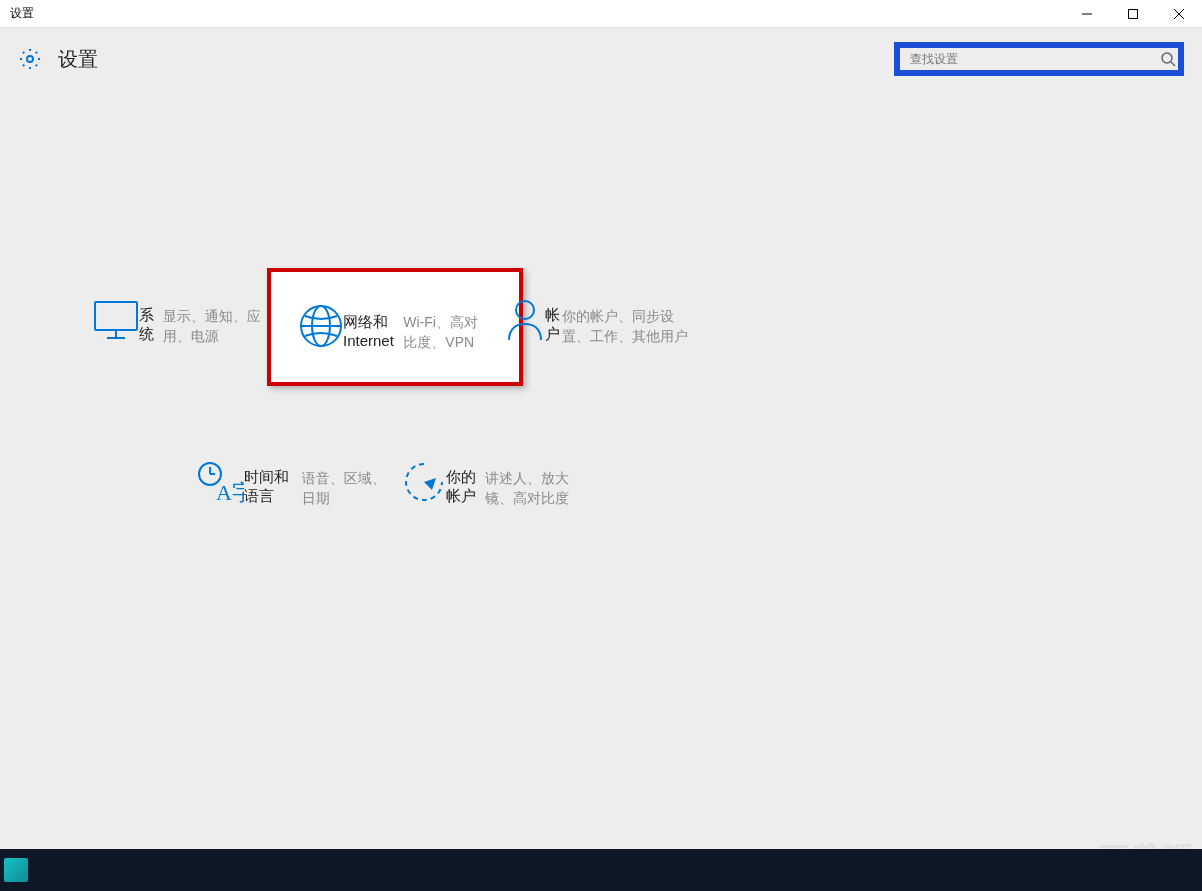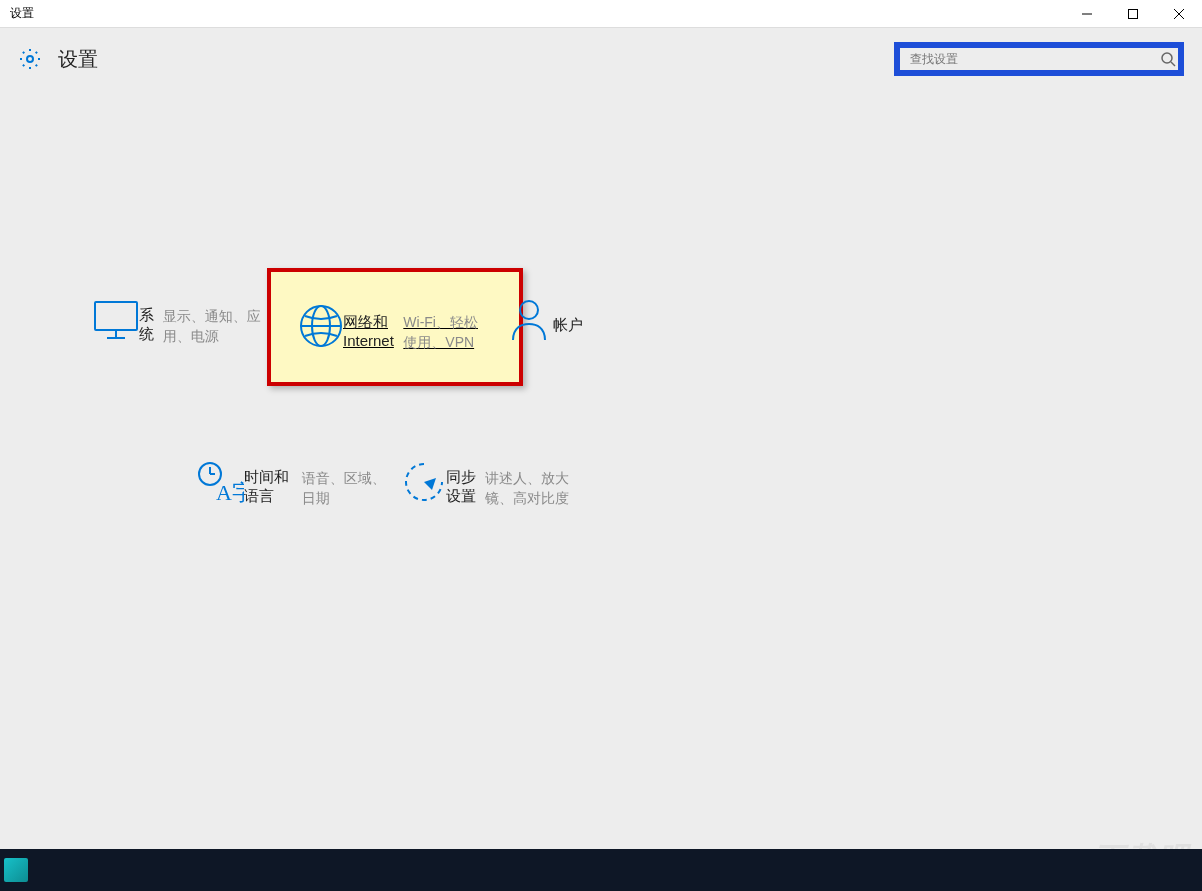--- a/index.html
+++ b/index.html
@@ -65,22 +65,21 @@
     display: flex; flex-direction: row; align-items: center;
     text-align: left;
     cursor: pointer;
     padding: 10px 4px;
   }
   .tile.highlight {
     border: 4px solid #cc0000;
     box-shadow: 3px 3px 6px rgba(0,0,0,.25);
     margin: -18px -28px;
     padding: 24px 28px 13px 28px;
-    background: #fef9c3;
-    text-decoration: underline;
+    background: #ffffff;
   }
   .tile .icon {
     width: 48px; height: 48px;
     display: flex; align-items: center; justify-content: center;
     margin-bottom: 14px;
   }
   .tile .cat-title {
     font-size: 15px; color: #222; margin-bottom: 4px;
   }
   .tile .cat-desc {
@@ -172,32 +171,33 @@
     <span class="icon">
       <svg width="44" height="44" viewBox="0 0 44 44" fill="none" stroke="#0078d7" stroke-width="2">
         <circle cx="22" cy="22" r="20"></circle>
         <ellipse cx="22" cy="22" rx="9" ry="20"></ellipse>
         <line x1="2" y1="22" x2="42" y2="22"></line>
         <path d="M6 12 Q22 18 38 12"></path>
         <path d="M6 32 Q22 26 38 32"></path>
       </svg>
     </span>
     <div class="cat-title">网络和 Internet</div>
-    <div class="cat-desc">Wi-Fi、轻松使用、VPN</div>
+    <div class="cat-desc">Wi-Fi、高对比度、VPN</div>
   </div>
 
 
   <div class="tile">
     <span class="icon">
       <svg width="40" height="44" viewBox="0 0 40 44" fill="none" stroke="#0078d7" stroke-width="2">
         <circle cx="20" cy="12" r="9"></circle>
         <path d="M4 42 C4 30 12 26 20 26 C28 26 36 30 36 42"></path>
       </svg>
     </span>
     <div class="cat-title">帐户</div>
+    <div class="cat-desc">你的帐户、同步设置、工作、其他用户</div>
   </div>
 </div>
 
 <div class="grid row2" style="margin-top:80px;">
 
   <div class="tile">
     <span class="icon">
       <svg width="48" height="44" viewBox="0 0 48 44" fill="none" stroke="#0078d7" stroke-width="2">
         <circle cx="14" cy="14" r="11"></circle>
         <line x1="14" y1="14" x2="14" y2="7"></line>
@@ -209,21 +209,21 @@
     <div class="cat-desc">语音、区域、日期</div>
   </div>
 
   <div class="tile">
     <span class="icon">
       <svg width="44" height="44" viewBox="0 0 44 44" fill="none" stroke="#0078d7" stroke-width="2">
         <path d="M22 4 A18 18 0 1 0 40 22" stroke-dasharray="5 4"></path>
         <polygon points="22,22 34,18 30,30" fill="#0078d7" stroke="none"></polygon>
       </svg>
     </span>
-    <div class="cat-title">同步设置</div>
+    <div class="cat-title">你的帐户</div>
     <div class="cat-desc">讲述人、放大镜、高对比度</div>
   </div>
 
 
 </div>
 
 <div class="watermark">下载吧</div>
 
 <div class="taskbar">
   <div class="startish"></div>

